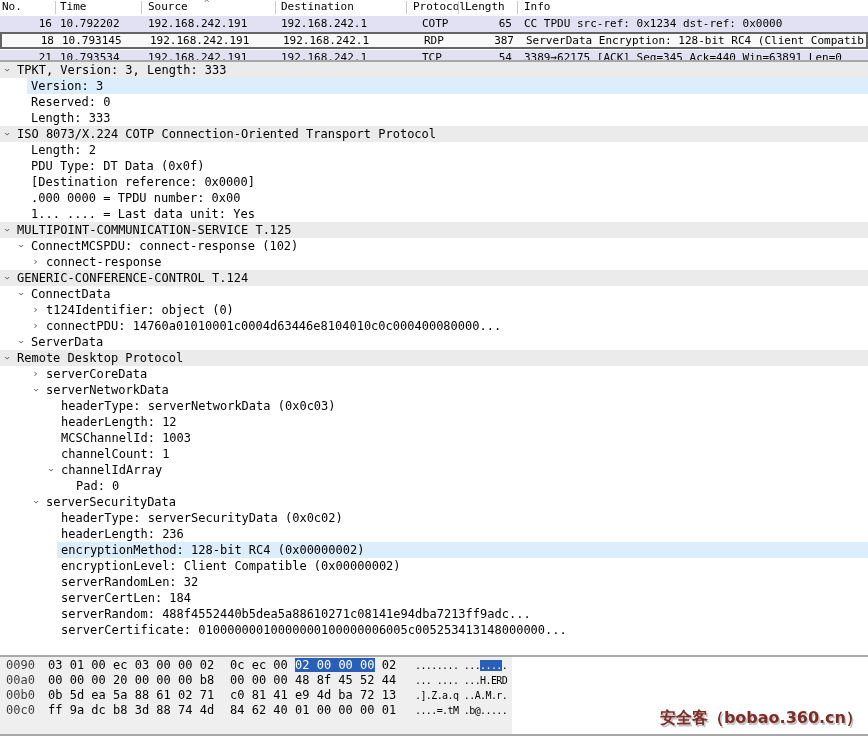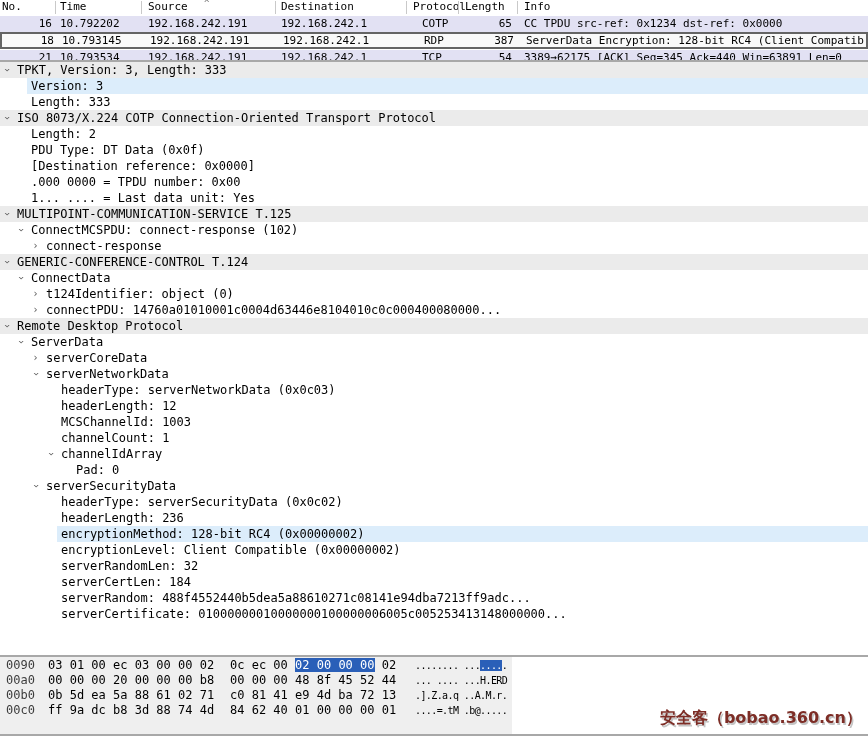--- a/index.html
+++ b/index.html
@@ -102,36 +102,37 @@
           <div class="pcell c-proto">TCP</div>
           <div class="pcell c-len">54</div>
           <div class="pcell c-info">3389→62175 [ACK] Seq=345 Ack=440 Win=63891 Len=0</div>
         </div>
       </div>
   </div>
 
   <div class="tree">
       <div class="trow protocol"><span class="exp open">›</span><span class="ttext">TPKT, Version: 3, Length: 333</span></div>
       <div class="trow" style="padding-left: 27px;"><span class="ttext hl">Version: 3</span></div>
+      <div class="trow" style="padding-left: 27px;"><span class="ttext">Reserved: 0</span></div>
       <div class="trow" style="padding-left: 27px;"><span class="ttext">Length: 333</span></div>
       <div class="trow protocol"><span class="exp open">›</span><span class="ttext">ISO 8073/X.224 COTP Connection-Oriented Transport Protocol</span></div>
       <div class="trow" style="padding-left: 27px;"><span class="ttext">Length: 2</span></div>
       <div class="trow" style="padding-left: 27px;"><span class="ttext">PDU Type: DT Data (0x0f)</span></div>
       <div class="trow" style="padding-left: 27px;"><span class="ttext">[Destination reference: 0x0000]</span></div>
       <div class="trow" style="padding-left: 27px;"><span class="ttext">.000 0000 = TPDU number: 0x00</span></div>
       <div class="trow" style="padding-left: 27px;"><span class="ttext">1... .... = Last data unit: Yes</span></div>
       <div class="trow protocol"><span class="exp open">›</span><span class="ttext">MULTIPOINT-COMMUNICATION-SERVICE T.125</span></div>
       <div class="trow" style="padding-left: 14px;"><span class="exp open">›</span><span class="ttext">ConnectMCSPDU: connect-response (102)</span></div>
       <div class="trow" style="padding-left: 29px;"><span class="exp">›</span><span class="ttext">connect-response</span></div>
       <div class="trow protocol"><span class="exp open">›</span><span class="ttext">GENERIC-CONFERENCE-CONTROL T.124</span></div>
       <div class="trow" style="padding-left: 14px;"><span class="exp open">›</span><span class="ttext">ConnectData</span></div>
       <div class="trow" style="padding-left: 29px;"><span class="exp">›</span><span class="ttext">t124Identifier: object (0)</span></div>
       <div class="trow" style="padding-left: 29px;"><span class="exp">›</span><span class="ttext">connectPDU: 14760a01010001c0004d63446e8104010c0c000400080000...</span></div>
+      <div class="trow" style="padding-left: 14px;"><span class="exp open">›</span><span class="ttext">ServerData</span></div>
       <div class="trow protocol"><span class="exp open">›</span><span class="ttext">Remote Desktop Protocol</span></div>
-      <div class="trow" style="padding-left: 14px;"><span class="exp open">›</span><span class="ttext">ServerData</span></div>
       <div class="trow" style="padding-left: 29px;"><span class="exp">›</span><span class="ttext">serverCoreData</span></div>
       <div class="trow" style="padding-left: 29px;"><span class="exp open">›</span><span class="ttext">serverNetworkData</span></div>
       <div class="trow" style="padding-left: 57px;"><span class="ttext">headerType: serverNetworkData (0x0c03)</span></div>
       <div class="trow" style="padding-left: 57px;"><span class="ttext">headerLength: 12</span></div>
       <div class="trow" style="padding-left: 57px;"><span class="ttext">MCSChannelId: 1003</span></div>
       <div class="trow" style="padding-left: 57px;"><span class="ttext">channelCount: 1</span></div>
       <div class="trow" style="padding-left: 44px;"><span class="exp open">›</span><span class="ttext">channelIdArray</span></div>
       <div class="trow" style="padding-left: 72px;"><span class="ttext">Pad: 0</span></div>
       <div class="trow" style="padding-left: 29px;"><span class="exp open">›</span><span class="ttext">serverSecurityData</span></div>
       <div class="trow" style="padding-left: 57px;"><span class="ttext">headerType: serverSecurityData (0x0c02)</span></div>

